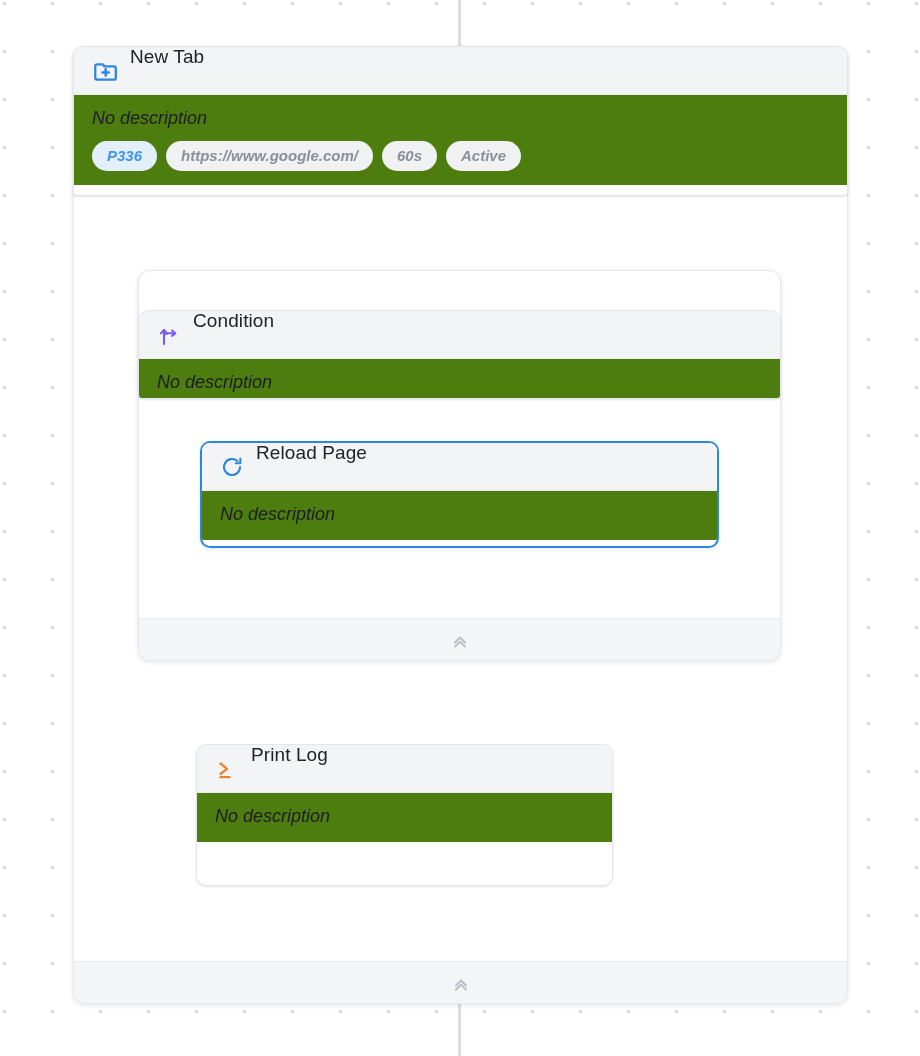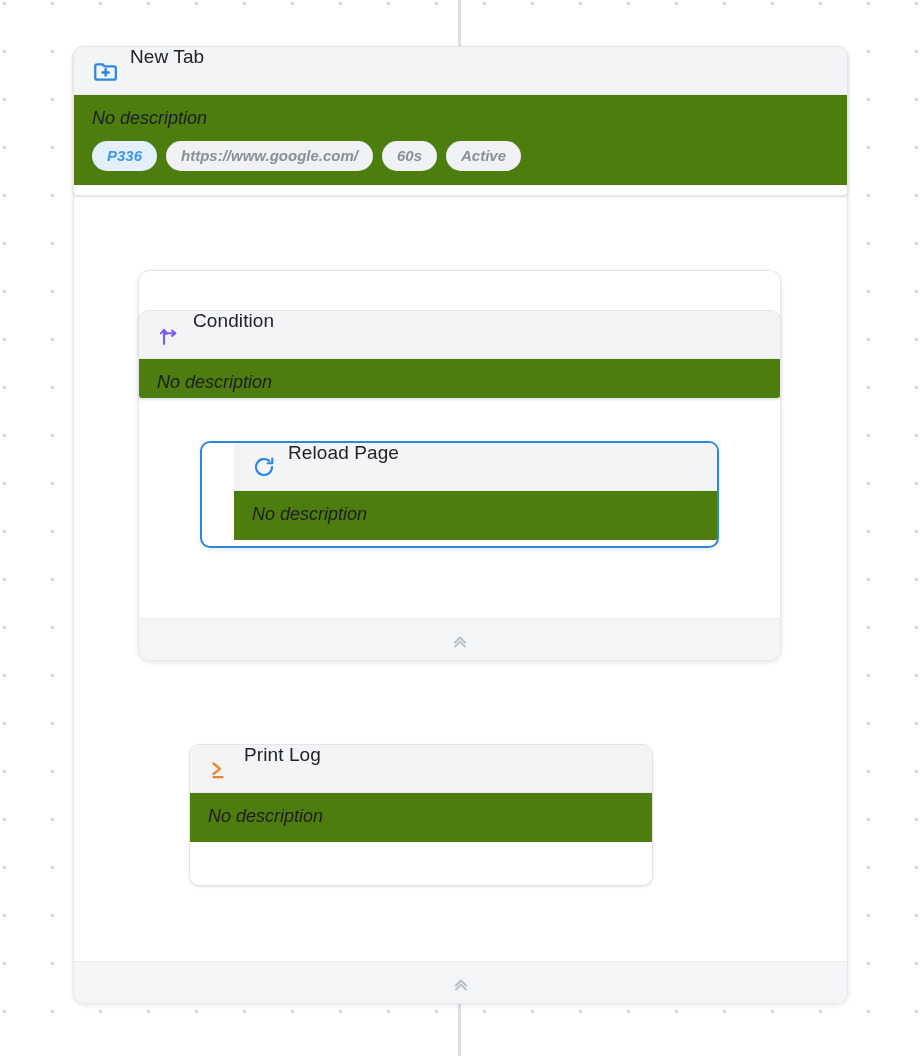--- a/index.html
+++ b/index.html
@@ -34,21 +34,20 @@
     background: #ffffff;
     border: 1px solid #e3e5e9;
     border-radius: 10px;
     box-shadow: 0 1px 3px rgba(16,24,40,.07), 0 1px 2px rgba(16,24,40,.05);
     z-index: 2;
     overflow: hidden;
   }
   .node.selected {
     border: 2px solid #2b88df;
     box-shadow: 0 1px 4px rgba(16,24,40,.10);
-    padding-left: 32px;
   }
   .node-header {
     display: flex;
     gap: 12px;
     height: 48px;
     padding: 0 18px;
     background: #f3f4f5;
     border-bottom: 1px solid #e8eaed;
   }
   .node-title {
@@ -200,21 +199,21 @@
           <polyline points="20.3,3.6 20.3,8.2 15.7,8.2"></polyline>
         </svg>
       </span>
       <span class="node-title">Reload Page</span>
     </div>
     <div class="node-body">
       <div class="node-desc">No description</div>
     </div>
   </div>
 
-  <div class="node" style="left:189px; top:744px; width:464px; height:142px;">
+  <div class="node" style="left:196px; top:744px; width:417px; height:142px;">
     <div class="node-header">
       <span class="icon">
         <svg width="24" height="24" viewBox="0 0 24 24" fill="none" stroke="#e8852c" stroke-width="2.3" stroke-linecap="round" stroke-linejoin="round">
           <polyline points="5.5,6.5 12,11.8 5.5,17"></polyline>
           <line x1="5.5" y1="20.2" x2="14.5" y2="20.2"></line>
         </svg>
       </span>
       <span class="node-title">Print Log</span>
     </div>
     <div class="node-body">

